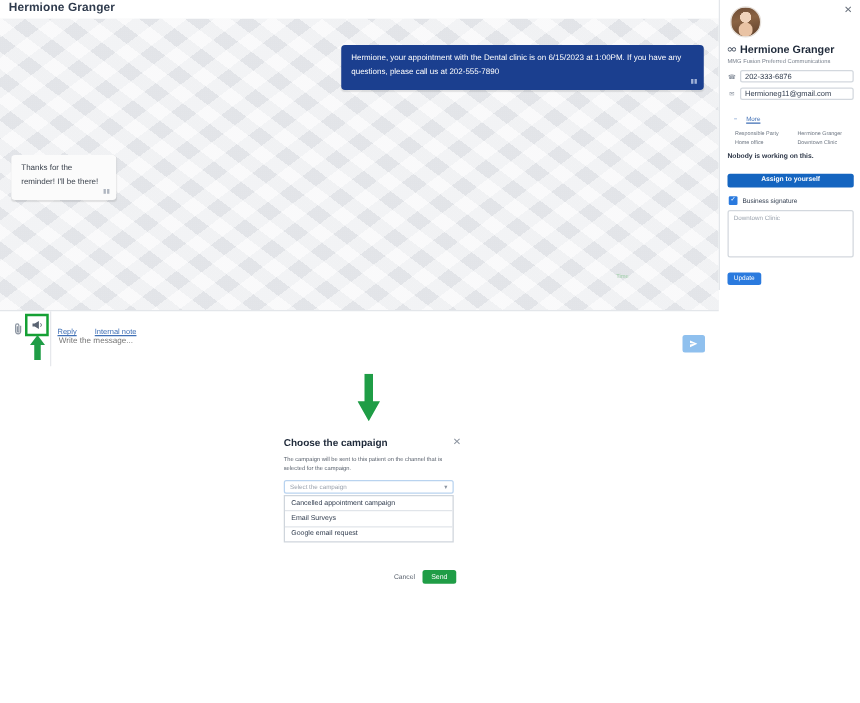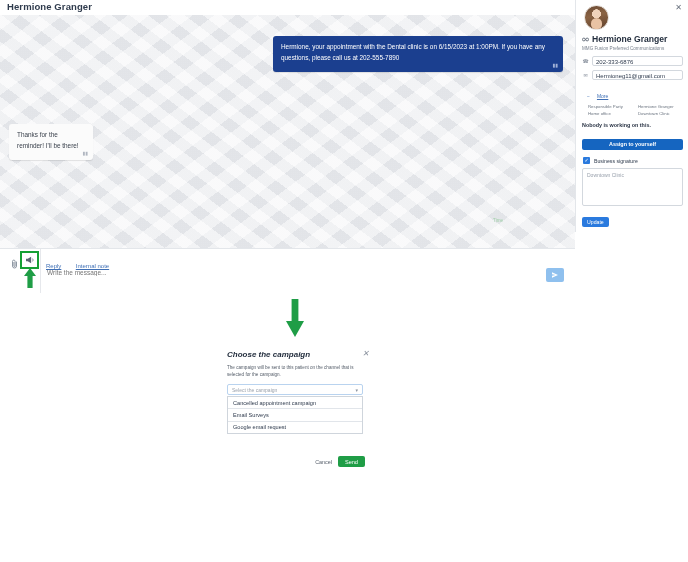--- a/index.html
+++ b/index.html
@@ -168,21 +168,21 @@
     background: #2a7ade; color: #fff; font-size: 5.2px; cursor: pointer;
     font-family: "Liberation Sans", sans-serif;
   }
 
   
   .arrow-down { position: absolute; left: 286px; top: 299px; }
   .dialog {
     position: absolute; left: 215px; top: 344px; width: 160px; height: 127px;
     background: #fff;
   }
-  .dialog-title-row { display: flex; align-items: flex-start; justify-content: space-between; padding: 6px 6px 0 12px; font-style: italic; }
+  .dialog-title-row { display: flex; align-items: flex-start; justify-content: space-between; padding: 6px 6px 0 12px; }
   .dialog-title { font-size: 8px; font-weight: 700; color: #1f2a3a; }
   .dialog-close { font-size: 8px; color: #8b939f; cursor: pointer; line-height: 1; }
   .dialog-desc { font-size: 4.6px; color: #58606c; line-height: 1.55; padding: 5px 16px 0 12px; }
   .dialog-select {
     position: relative; margin: 6px 12px 0 12px; height: 11px;
     border: 1px solid #b9d3ef; border-radius: 2px; background: #fff;
     display: flex; align-items: center; padding: 0 4px;
     font-size: 5px; color: #9aa2ad; cursor: pointer;
   }
   .dialog-select .caret { position: absolute; right: 4px; font-size: 5px; color: #8b939f; }

